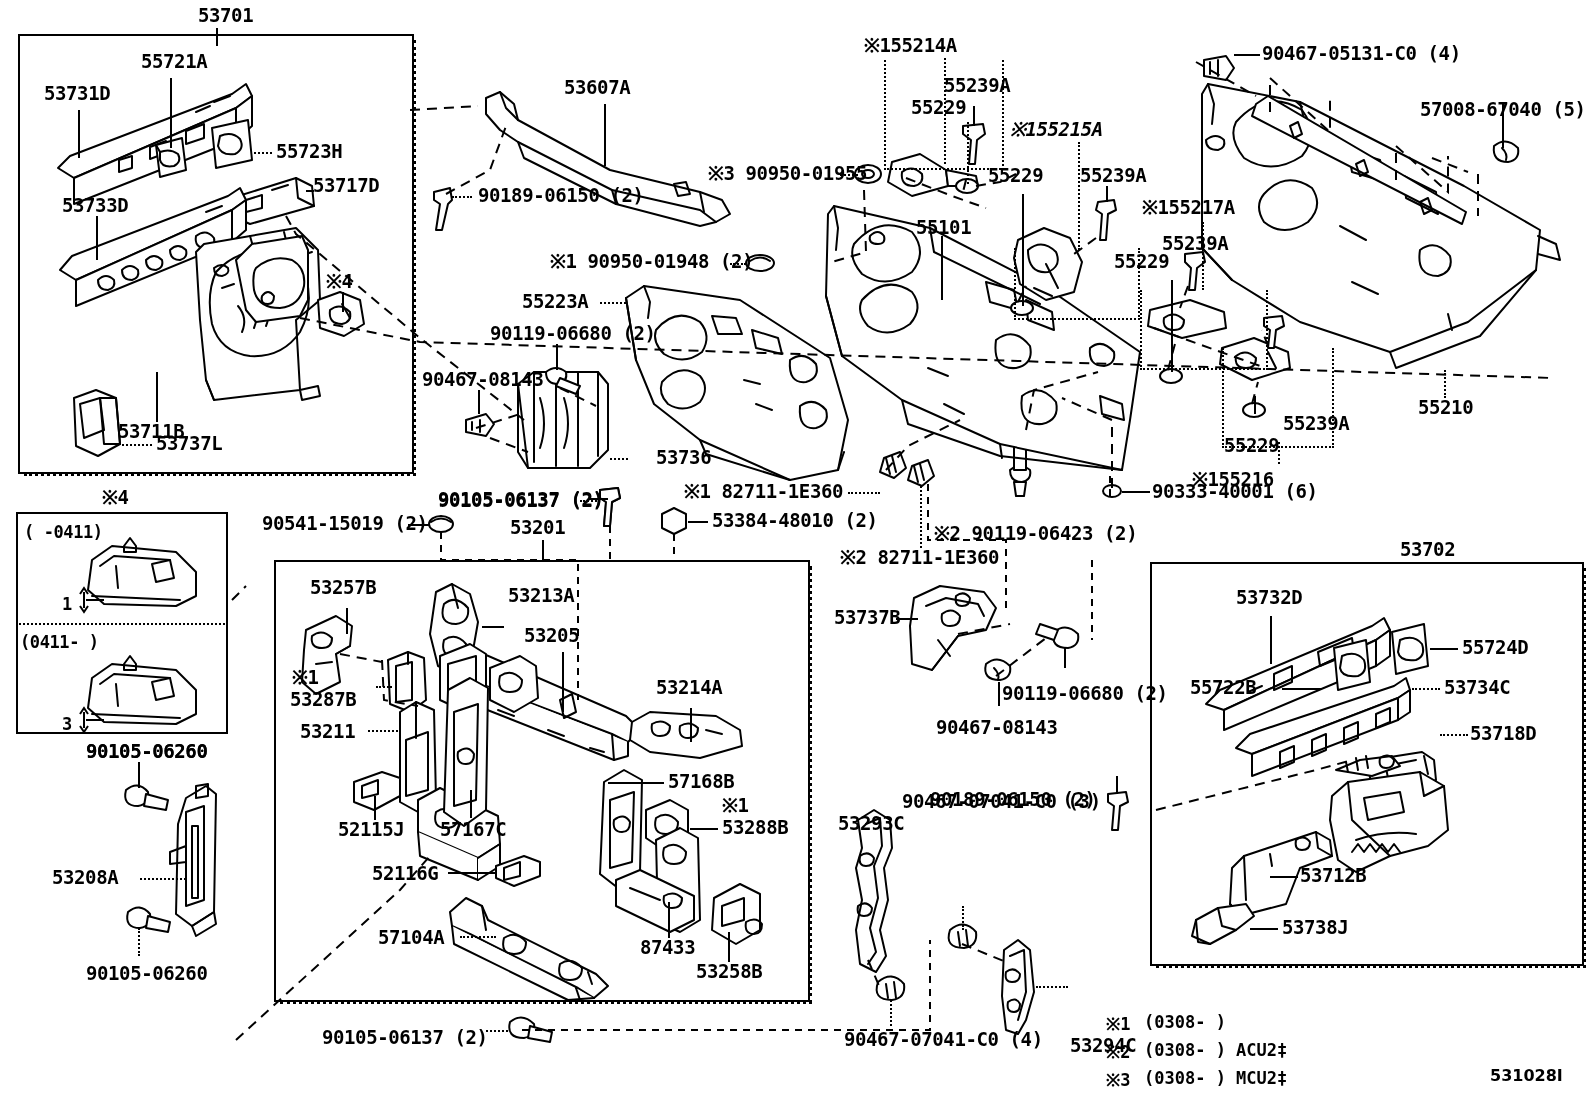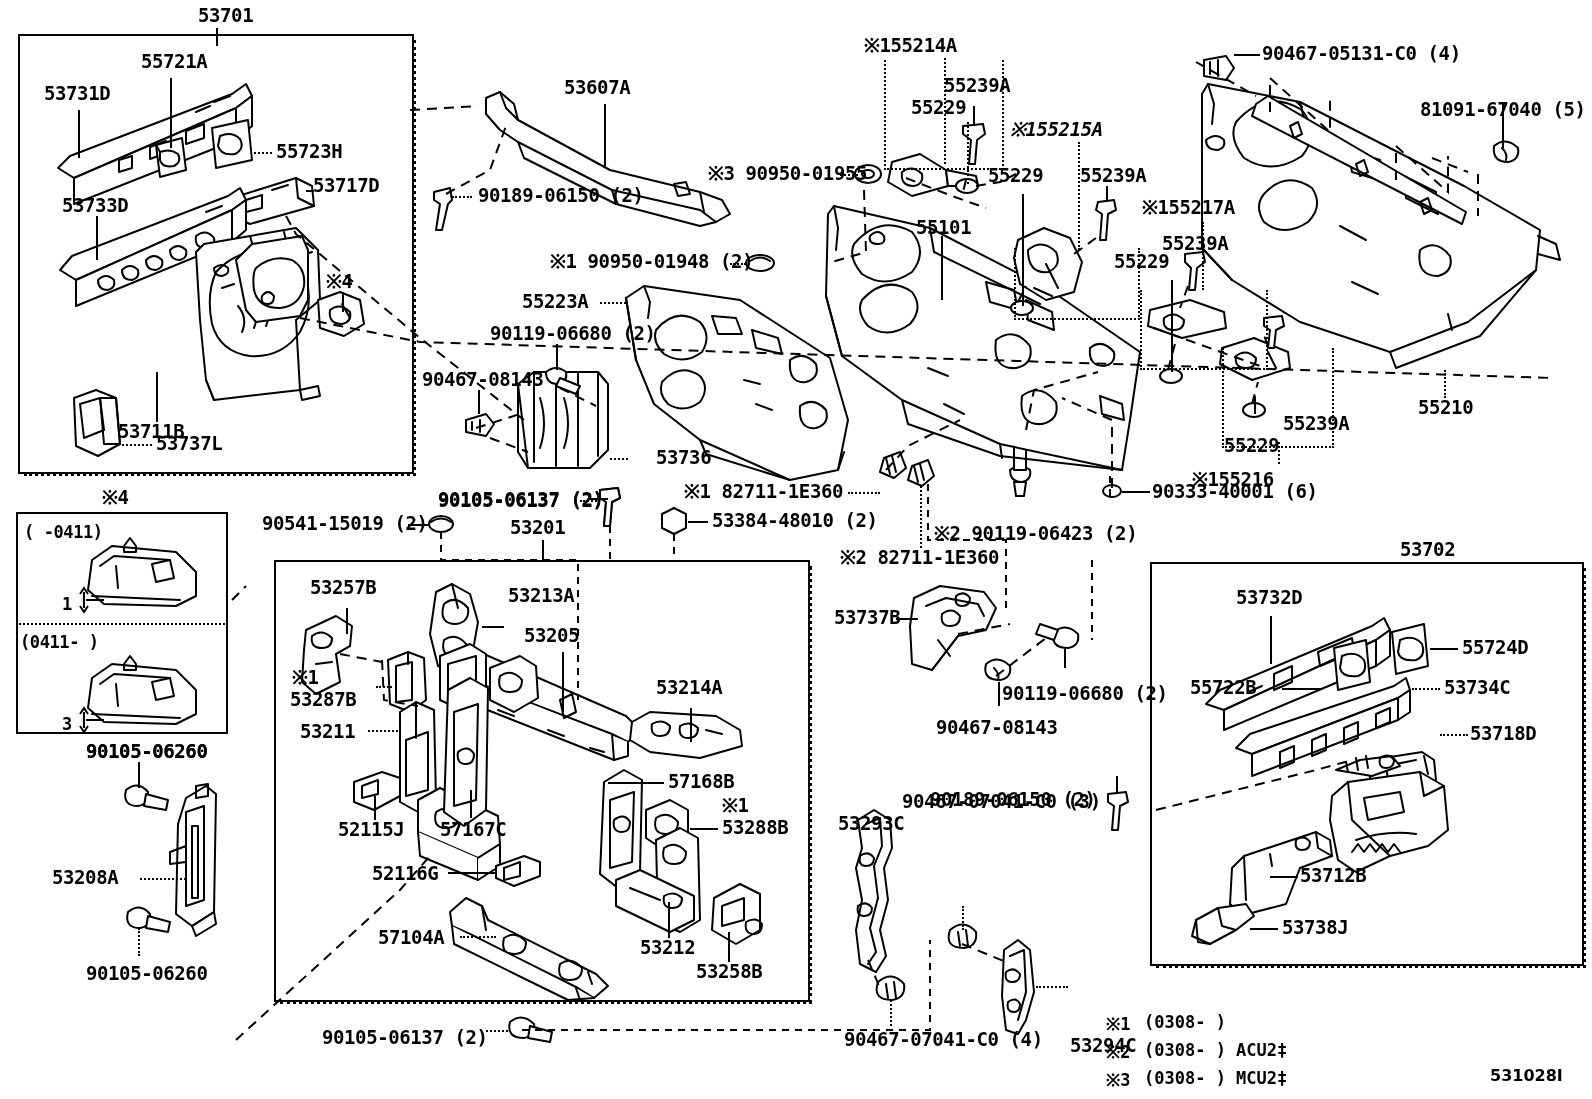--- a/index.html
+++ b/index.html
@@ -767,41 +767,41 @@
   <div class="lbl" style="left:988px;top:166px;">55229</div>
   <div class="lbl" style="left:1080px;top:166px;">55239A</div>
   <div class="lbl" style="left:1142px;top:198px;">※155217A</div>
   <div class="lbl" style="left:1162px;top:234px;">55239A</div>
   <div class="lbl" style="left:1114px;top:252px;">55229</div>
   <div class="lbl" style="left:916px;top:218px;">55101</div>
   <div class="lbl" style="left:1283px;top:414px;">55239A</div>
   <div class="lbl" style="left:1224px;top:436px;">55229</div>
   <div class="lbl" style="left:1192px;top:470px;">※155216</div>
   <div class="lbl" style="left:1262px;top:44px;">90467-05131-C0 (4)</div>
-  <div class="lbl" style="left:1420px;top:100px;">81091-67040 (5)</div>
+  <div class="lbl" style="left:1420px;top:100px;">57008-67040 (5)</div>
   <div class="lbl" style="left:1418px;top:398px;">55210</div>
 
   <div class="lbl" style="left:510px;top:518px;">53201</div>
   <div class="lbl" style="left:262px;top:514px;">90541-15019 (2)</div>
   <div class="lbl" style="left:438px;top:491px;">90105-06137 (2)</div>
   <div class="lbl" style="left:310px;top:578px;">53257B</div>
   <div class="lbl" style="left:508px;top:586px;">53213A</div>
   <div class="lbl" style="left:524px;top:626px;text-align:right;">53205</div>
   <div class="lbl" style="left:656px;top:678px;">53214A</div>
   <div class="lbl" style="left:292px;top:668px;">※1</div>
   <div class="lbl" style="left:290px;top:690px;text-align:right;">53287B</div>
   <div class="lbl" style="left:300px;top:722px;">53211</div>
   <div class="lbl" style="left:338px;top:820px;">52115J</div>
   <div class="lbl" style="left:440px;top:820px;">57167C</div>
   <div class="lbl" style="left:372px;top:864px;">52116G</div>
   <div class="lbl" style="left:378px;top:928px;">57104A</div>
   <div class="lbl" style="left:668px;top:772px;">57168B</div>
   <div class="lbl" style="left:722px;top:796px;">※1</div>
   <div class="lbl" style="left:722px;top:818px;">53288B</div>
-  <div class="lbl" style="left:640px;top:938px;">53212</div>
+  <div class="lbl" style="left:640px;top:938px;">87433</div>
   <div class="lbl" style="left:696px;top:962px;">53258B</div>
   <div class="lbl" style="left:322px;top:1028px;">90105-06137 (2)</div>
   <div class="lbl" style="left:52px;top:868px;">53208A</div>
   <div class="lbl" style="left:86px;top:742px;">90105-06260</div>
   <div class="lbl" style="left:86px;top:964px;">90105-06260</div>
 
   <div class="lbl" style="left:834px;top:608px;">53737B</div>
   <div class="lbl" style="left:1002px;top:684px;">90119-06680 (2)</div>
   <div class="lbl" style="left:936px;top:718px;">90467-08143</div>
   <div class="lbl" style="left:838px;top:814px;">53293C</div>

